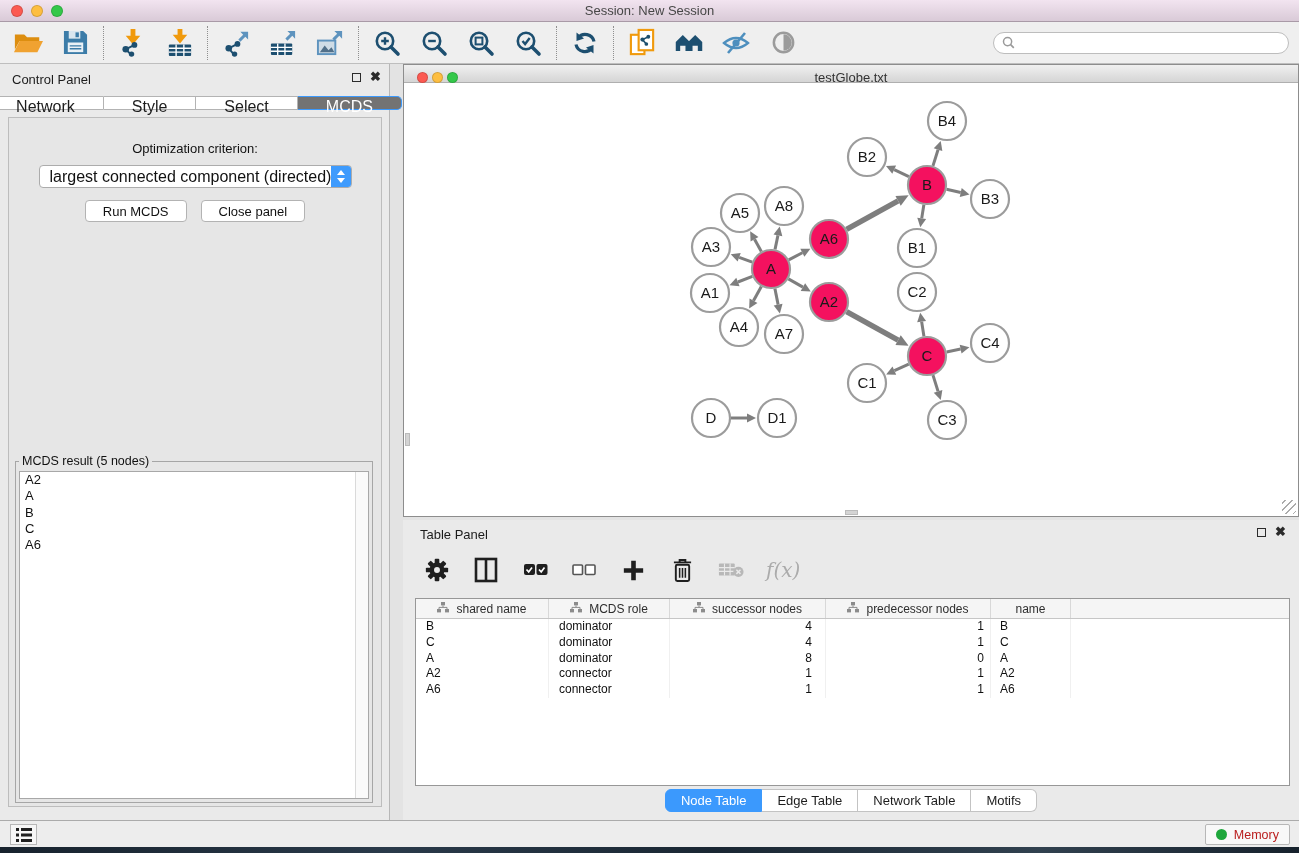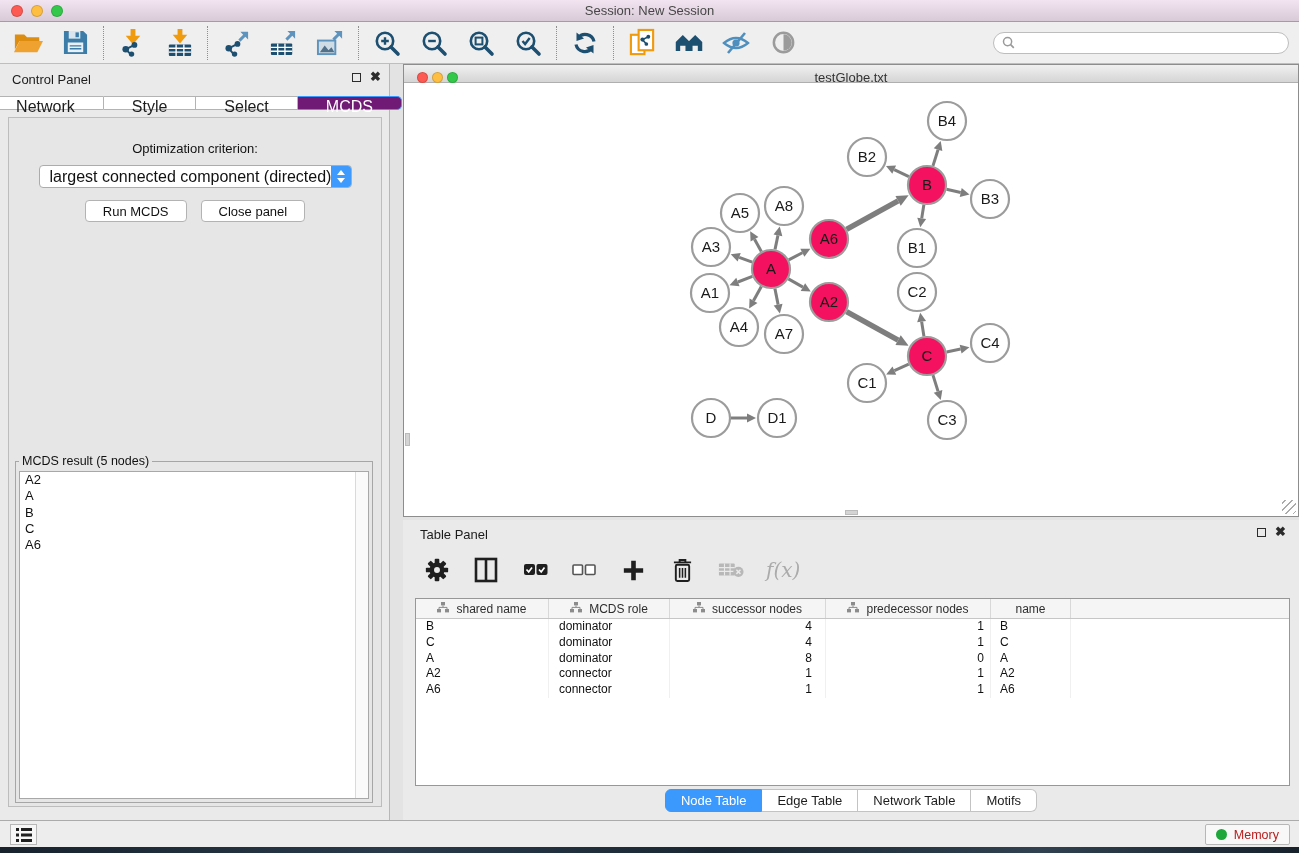--- a/index.html
+++ b/index.html
@@ -35,21 +35,21 @@
   .cp-header { position:relative; height:30px; }
   .cp-title { position:absolute; left:12px; top:8px; font-size:13px; color:#1C1C1C; }
   .panel-icons { position:absolute; right:8px; top:8px; display:flex; gap:9px; align-items:center; }
   .float-icon { width:9px; height:9px; border:1.5px solid #2B2B2B; display:inline-block; }
   .close-icon { font-size:13px; font-weight:bold; color:#2B2B2B; line-height:10px; }
   .cp-tabs { position:absolute; top:32px; left:0; width:100%; display:flex; justify-content:center; z-index:2; }
   .seg-tab { height:14px; line-height:19px; padding:0 28px; font-size:16px; color:#1C1C1C;
     background:#FFFFFF; border:1px solid #B3B3B3; border-left-width:0; cursor:default; }
   .seg-tab:first-child { border-left-width:1px; border-radius:5px 0 0 5px; }
   .seg-tab:last-child { border-radius:0 5px 5px 0; }
-  .seg-tab.active { background:#701a75; border-color:#3B99FD; color:#fff; }
+  .seg-tab.active { background:#737373; border-color:#3B99FD; color:#fff; }
   .cp-content { position:absolute; top:53px; left:8px; right:7px; bottom:13px;
     background:#E6E6E6; border:1px solid #BDBDBD; }
   .opt-label { text-align:center; margin-top:23px; font-size:13px; color:#111; }
   .criterion { position:relative; width:313px; height:23px; margin:9px auto 0;
     background:#fff; border:1px solid #ACACAC; border-radius:4px; font-size:16px; color:#111;
     display:flex; align-items:center; padding-left:10px; }
   .criterion .stepper { position:absolute; right:0; top:0; bottom:0; width:20px; background:#3E9BFD;
     border-radius:0 3px 3px 0; display:flex; flex-direction:column; align-items:center; justify-content:center; gap:3px; }
   .tri-up { width:0; height:0; border-left:4px solid transparent; border-right:4px solid transparent; border-bottom:5px solid #fff; }
   .tri-down { width:0; height:0; border-left:4px solid transparent; border-right:4px solid transparent; border-top:5px solid #fff; }

